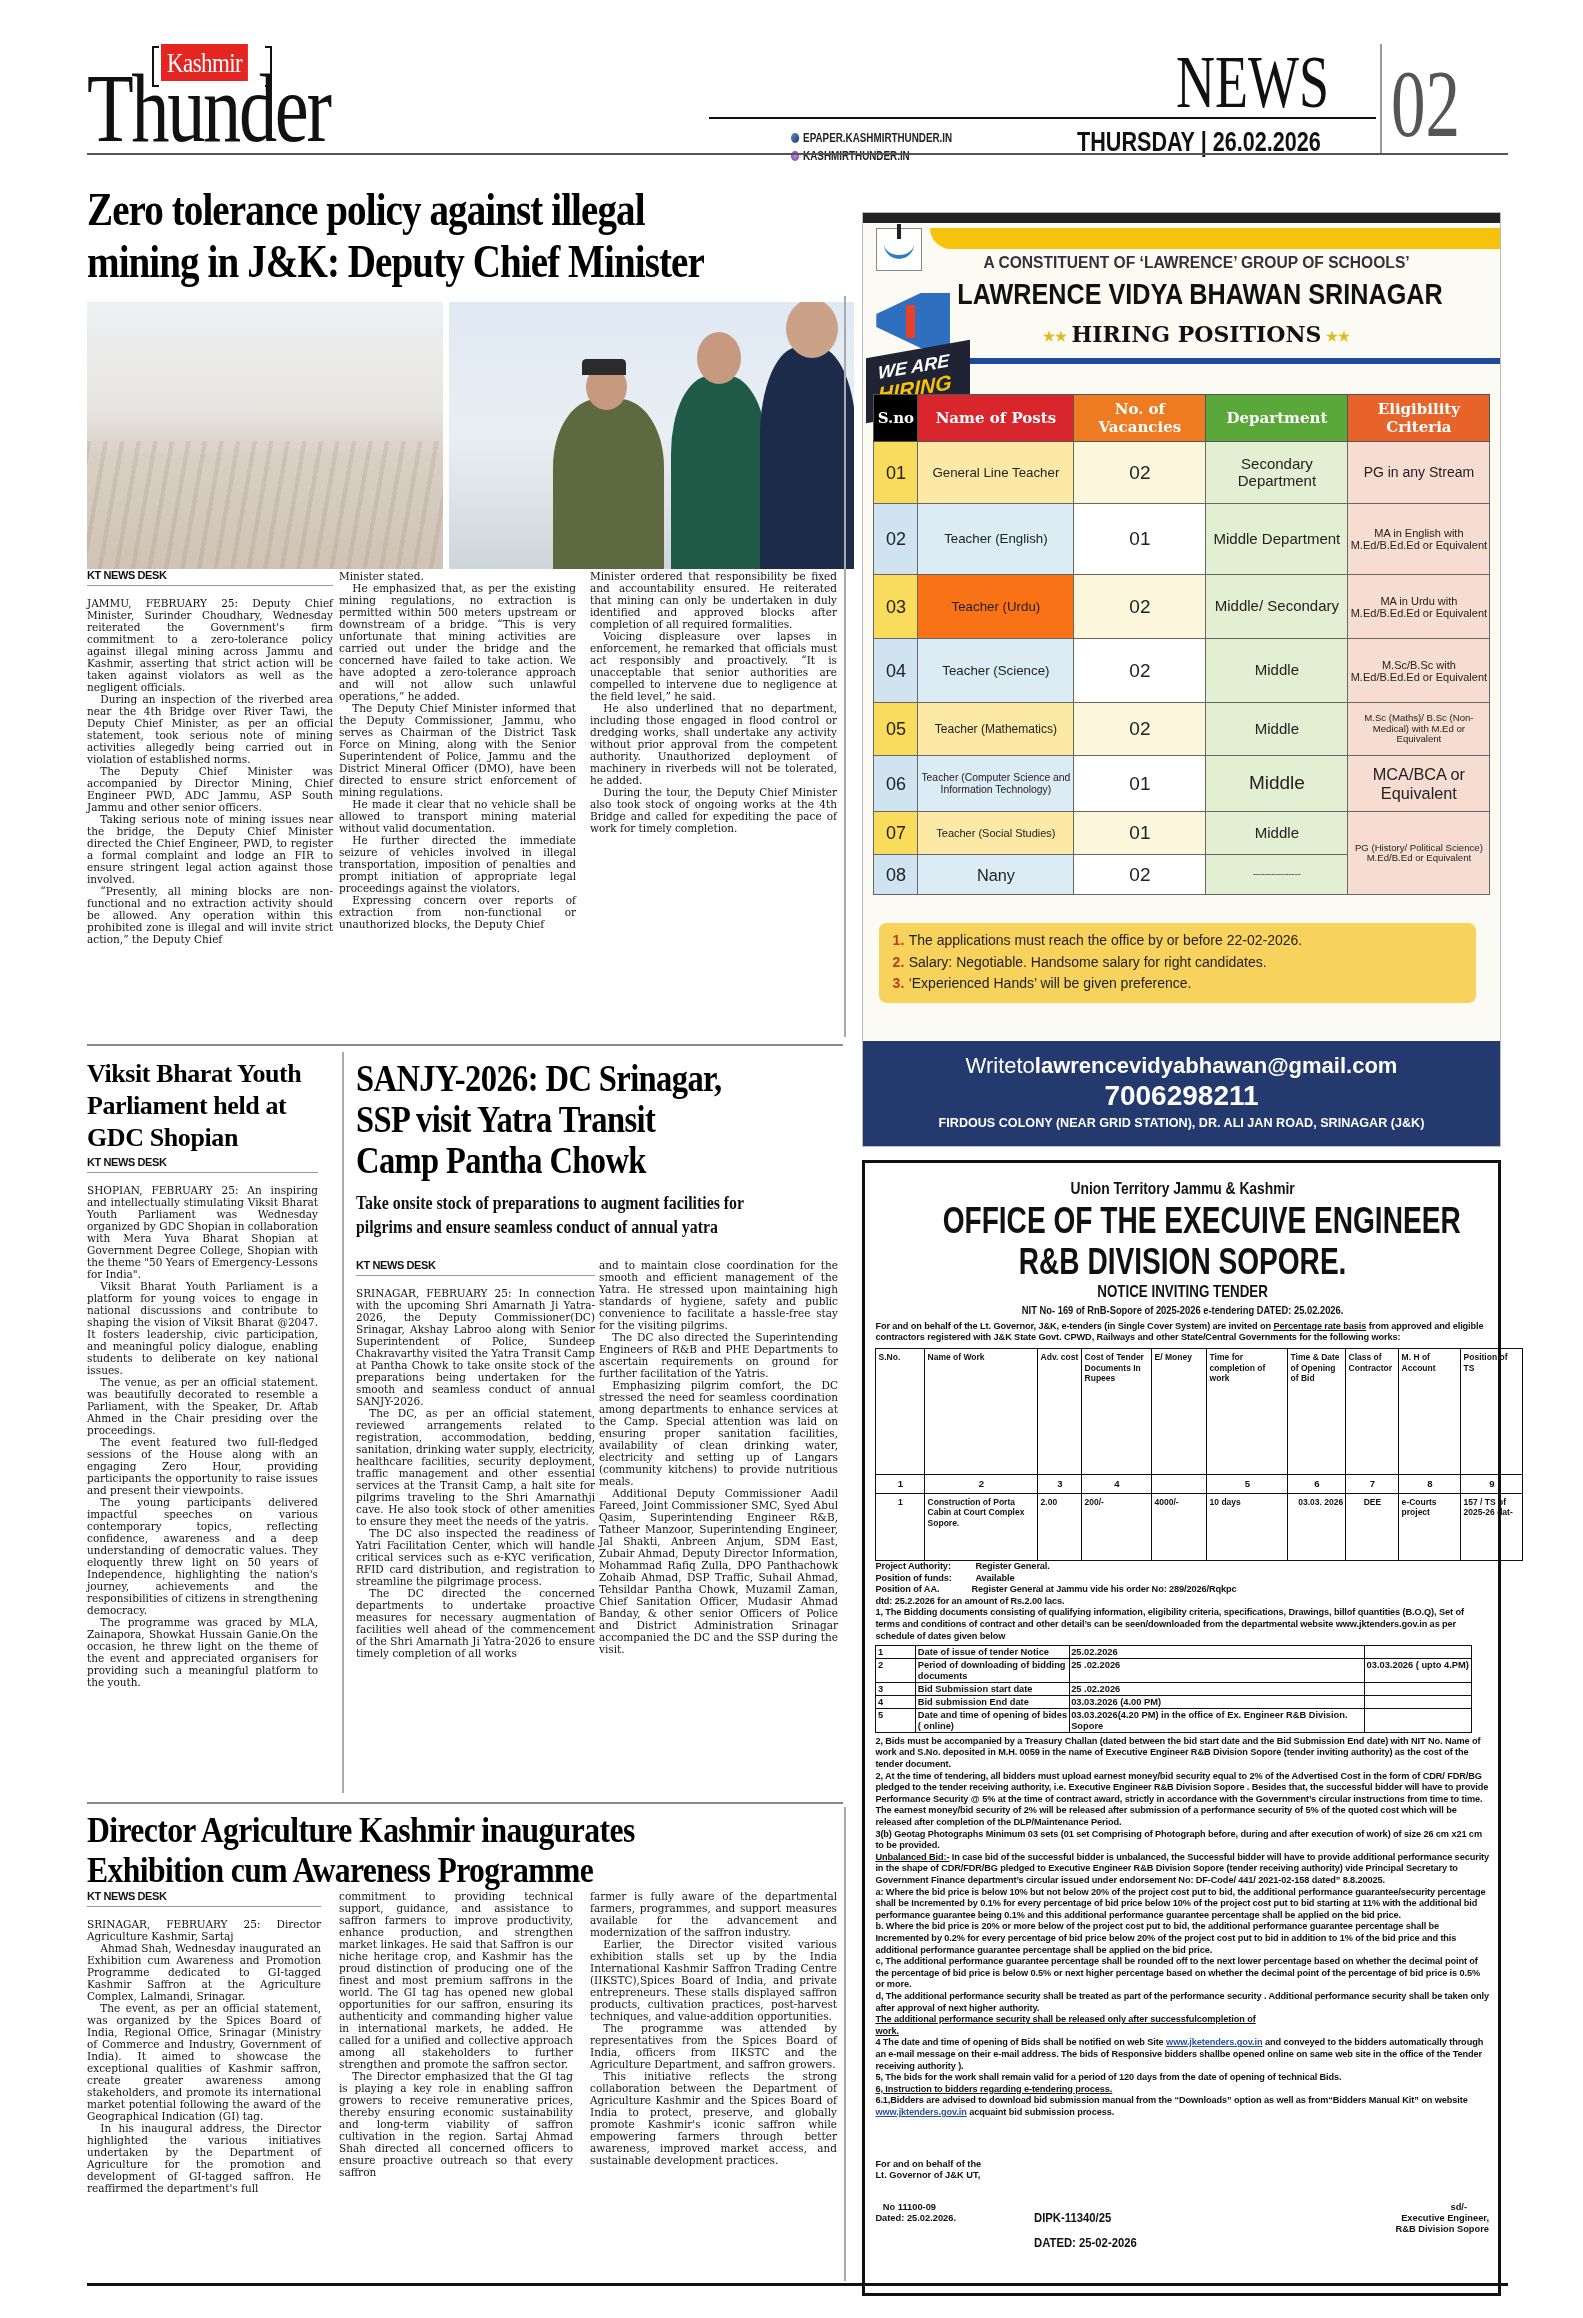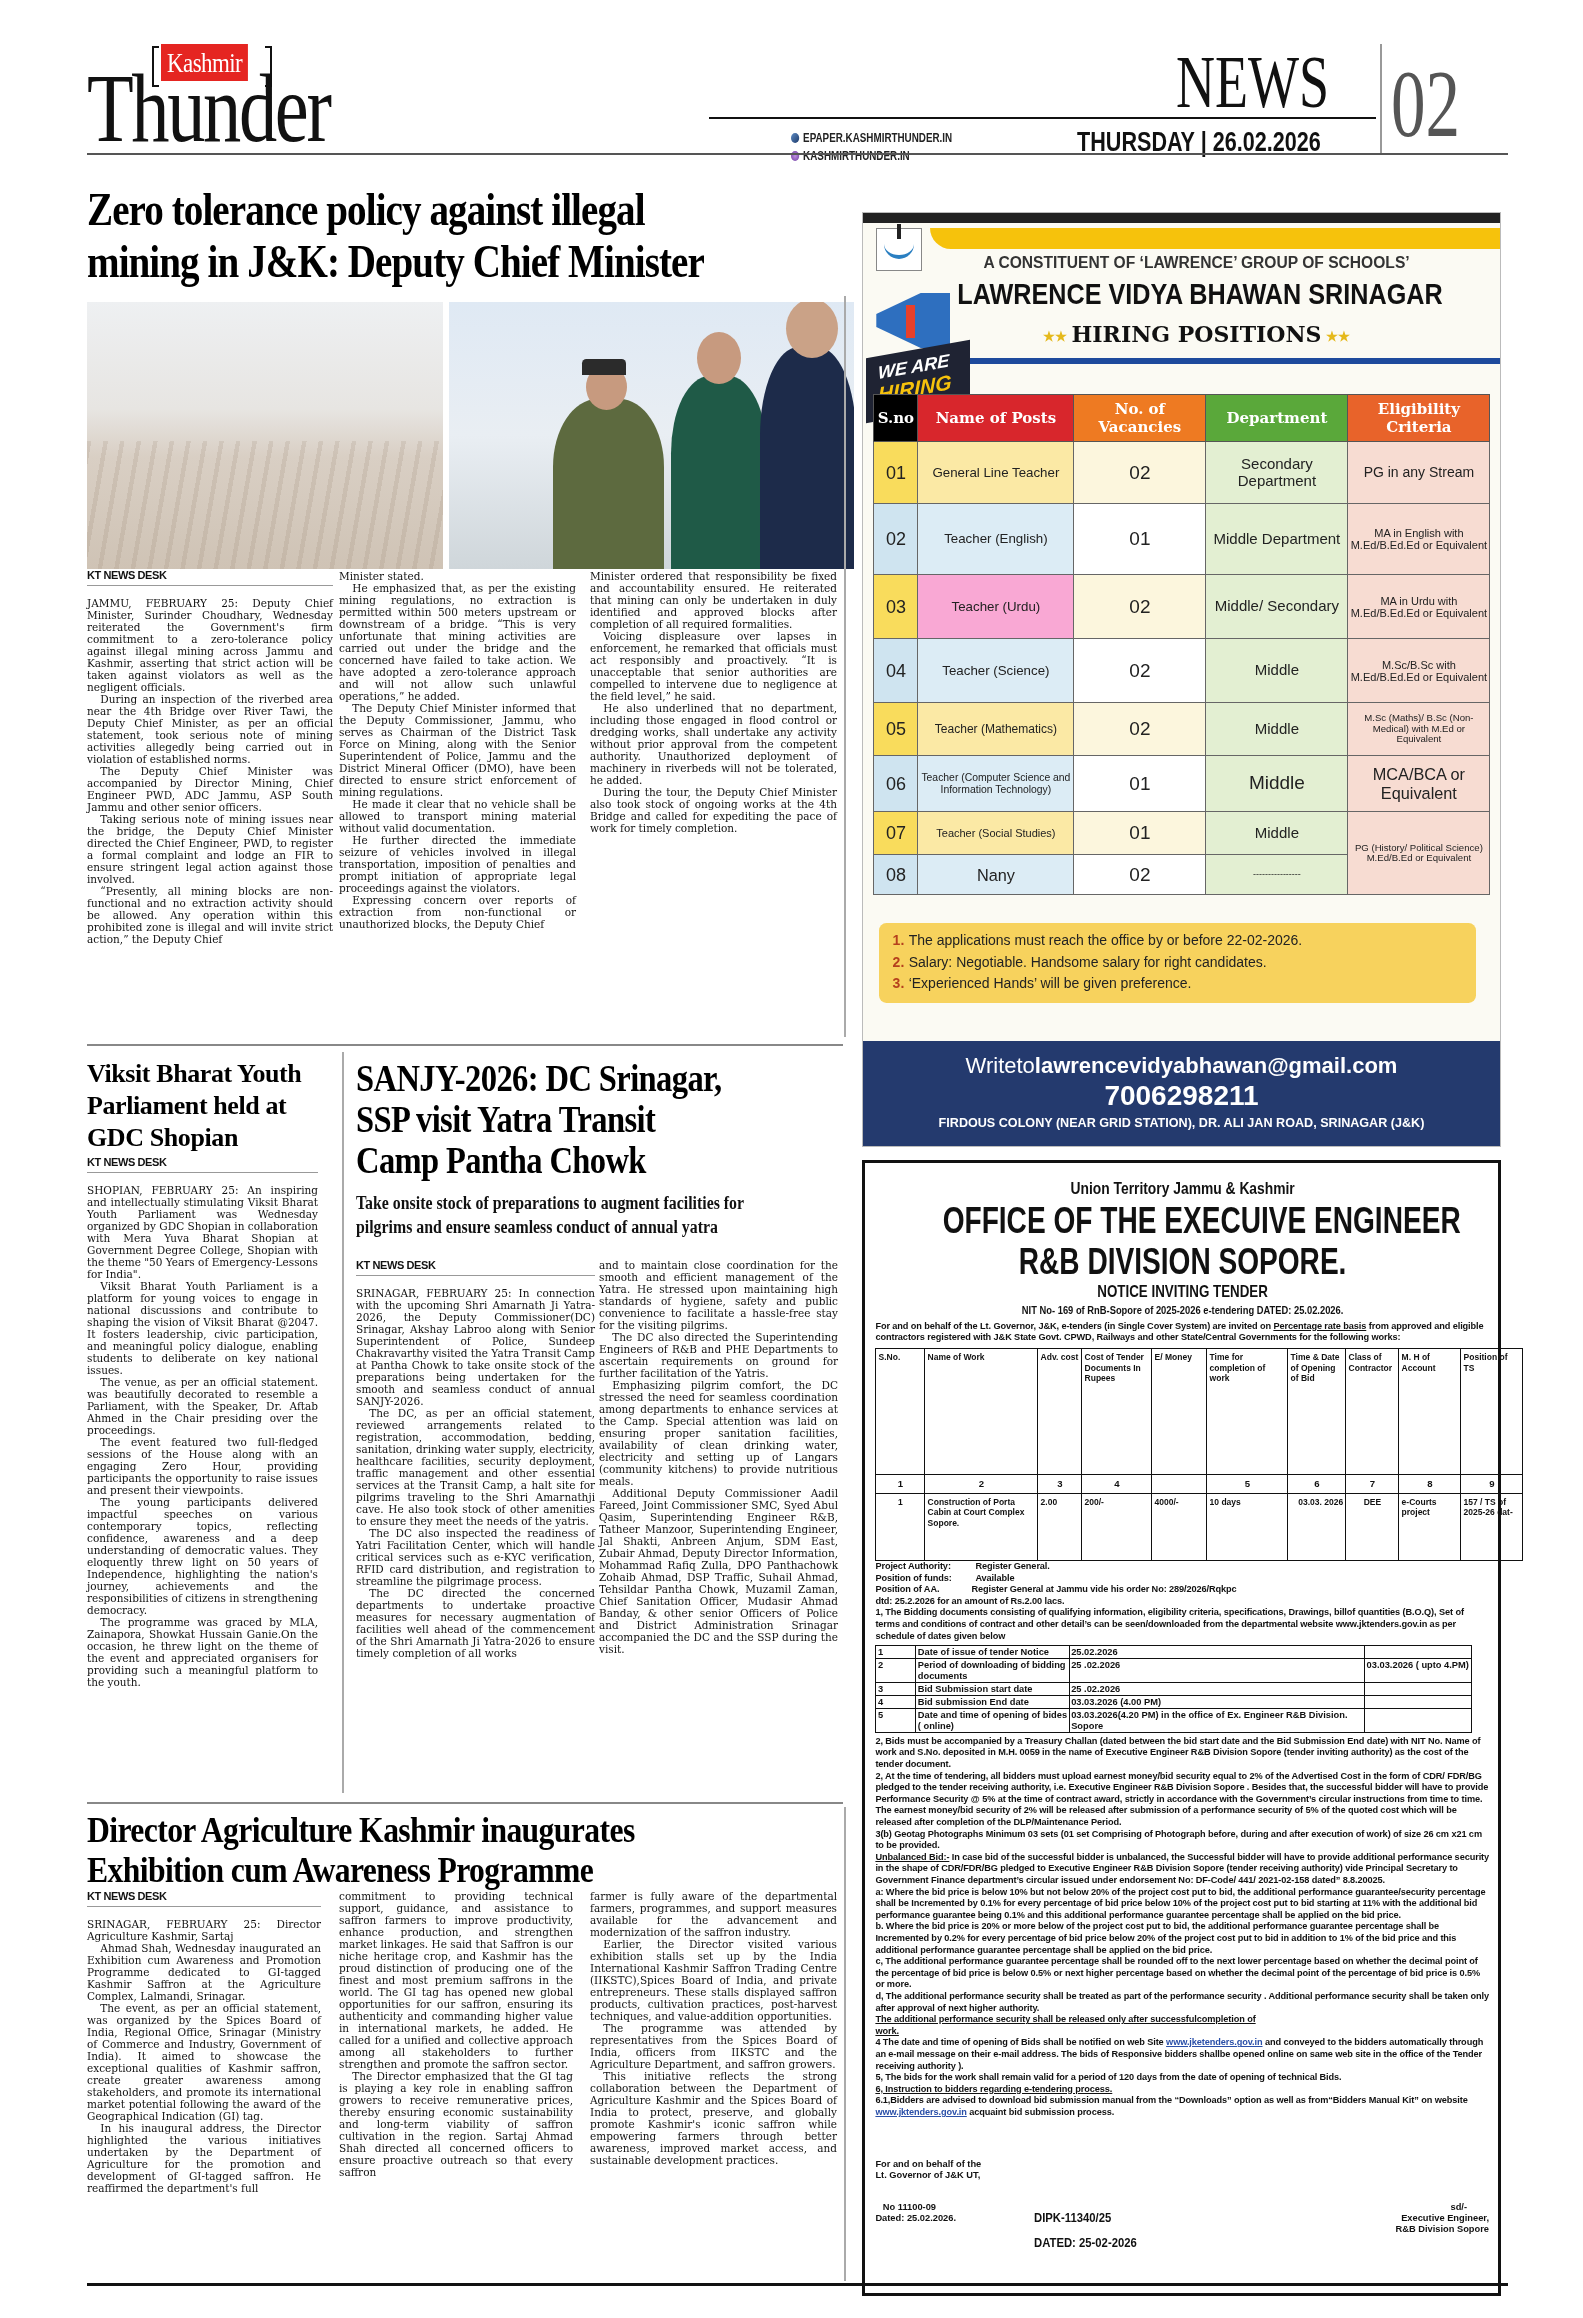--- a/index.html
+++ b/index.html
@@ -302,21 +302,21 @@
       </tr>
       <tr style="height:71px">
         <td class="sno" style="background:#cfe4f0">02</td>
         <td class="post" style="background:#dcecf5">Teacher (English)</td>
         <td class="vac" style="background:#fff">01</td>
         <td class="dept" style="background:#e3efd2">Middle Department</td>
         <td class="elig" style="background:#f7dcd2">MA in English with M.Ed/B.Ed.Ed or Equivalent</td>
       </tr>
       <tr style="height:64px">
         <td class="sno" style="background:#f9dc5c">03</td>
-        <td class="post" style="background:#f9a8d4">Teacher (Urdu)</td>
+        <td class="post" style="background:#f97316">Teacher (Urdu)</td>
         <td class="vac" style="background:#fcf6dd">02</td>
         <td class="dept" style="background:#e3efd2">Middle/ Secondary</td>
         <td class="elig" style="background:#f7dcd2">MA in Urdu with M.Ed/B.Ed.Ed or Equivalent</td>
       </tr>
       <tr style="height:64px">
         <td class="sno" style="background:#cfe4f0">04</td>
         <td class="post" style="background:#dcecf5">Teacher (Science)</td>
         <td class="vac" style="background:#fff">02</td>
         <td class="dept" style="background:#e3efd2">Middle</td>
         <td class="elig" style="background:#f7dcd2">M.Sc/B.Sc with M.Ed/B.Ed.Ed or Equivalent</td>

